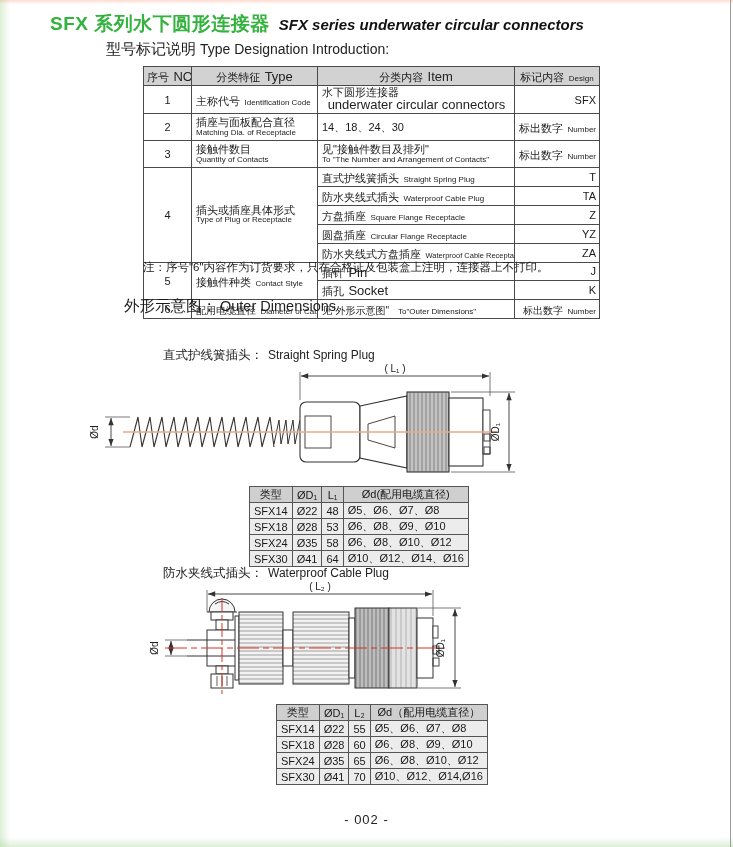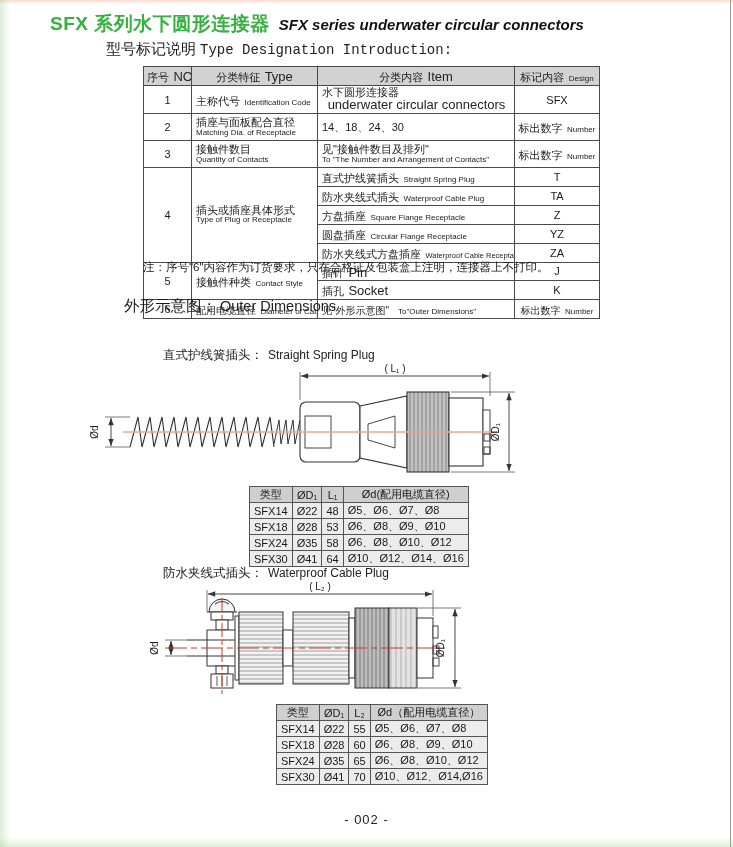--- a/index.html
+++ b/index.html
@@ -15,32 +15,32 @@
   .edge-bottom{position:absolute;left:0;bottom:0;right:0;height:10px;
     background:linear-gradient(to top,rgba(150,205,130,.32),rgba(150,205,130,0));}
   .edge-right{position:absolute;right:2px;top:0;bottom:0;width:1px;background:#9b9b9b;}
 
   .title{position:absolute;left:50px;top:11px;white-space:nowrap;}
   .title .cn-title{font-size:19px;font-weight:bold;color:#33b23d;letter-spacing:.5px;}
   .title .en-title{font-size:15px;font-weight:bold;color:#111;margin-left:9px;font-style:italic;}
 
   .type-heading{position:absolute;left:106px;top:40px;white-space:nowrap;}
   .type-heading .cn{font-size:15px;}
-  .type-heading .en{font-size:14px;margin-left:4px;font-family:Liberation Mono, monospace;}
+  .type-heading .en{font-size:14px;margin-left:4px;}
 
   table{border-collapse:collapse;}
   .designation-table{position:absolute;left:143px;top:66px;width:456px;table-layout:fixed;}
   .designation-table th,.designation-table td{border:1px solid #4a4a4a;padding:0 3px;vertical-align:middle;overflow:hidden;}
   .designation-table th{background:#d2d2d2;font-weight:normal;height:15px;white-space:nowrap;text-align:center;}
   .cn{font-size:11px;}
   .en{font-size:8px;color:#222;}
   .en-md{font-size:13px;color:#222;text-align:center;}
   .c-no{text-align:center;font-size:11px;}
   .c-type,.c-item{text-align:left;padding-left:4px !important;line-height:1.12;}
-  .c-design{text-align:center;white-space:nowrap;border-radius:7px;}
+  .c-design{text-align:right;white-space:nowrap;border-radius:7px;}
   .sub-item{white-space:nowrap;}
   .r-h28{height:28px;} .r-h27{height:27px;} .r-h12{height:12px;} .r-h13{height:13px;}
   .code{font-size:11px;}
   .small-row .cn{font-size:10px;}
 
   .note{position:absolute;left:143px;top:260px;font-size:11.5px;white-space:nowrap;}
 
   .outer-heading{position:absolute;left:124px;top:296px;white-space:nowrap;}
   .outer-heading .cn{font-size:15.5px;}
   .outer-heading .en{font-size:14.5px;margin-left:3px;}

